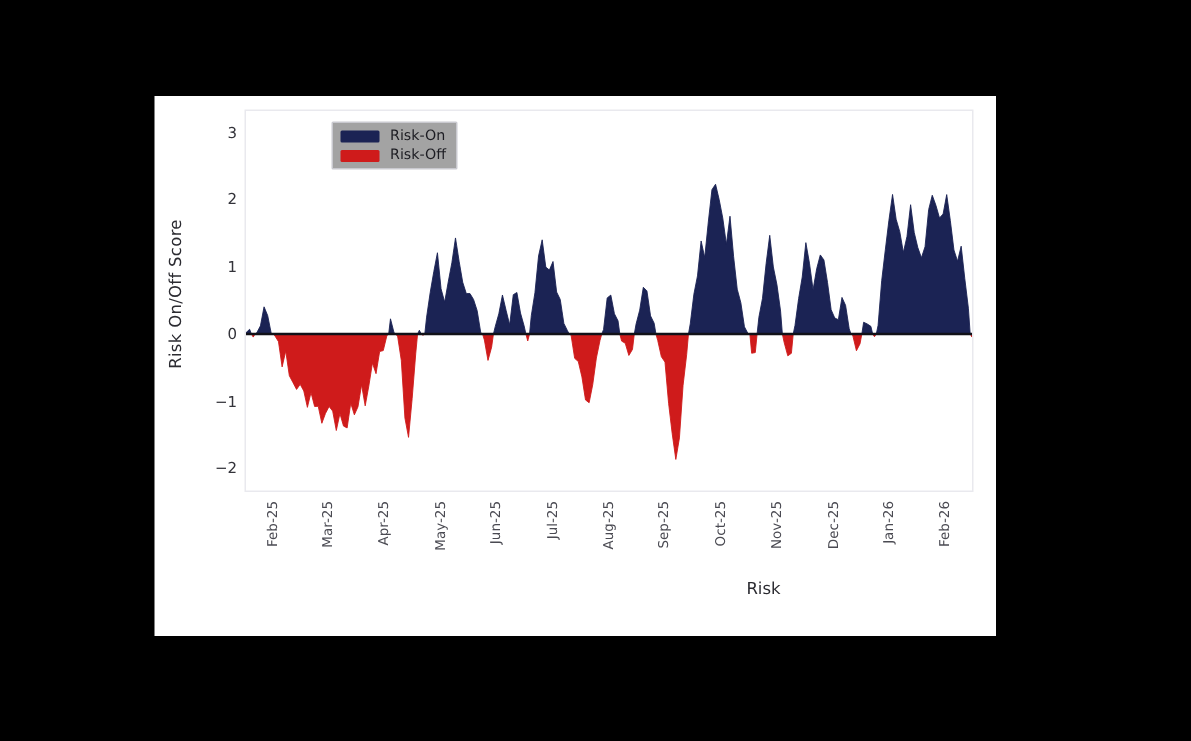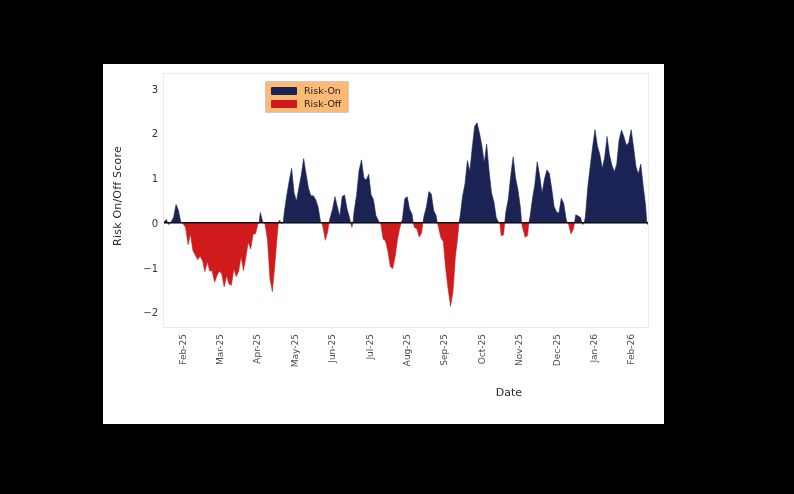--- a/index.html
+++ b/index.html
@@ -79,27 +79,26 @@
     width:486px;
     text-align:center;
     font-size:11px;
     color:#2b2b31;
   }
 
   
   #legend{
     position:absolute;
     left:57px;top:7px;
-    background:#fdba74;
+    background:#a3a3a3;
     border:1px solid #c9c9cf;
     border-radius:1px;
     padding:3px 7px 3px 5px;
     display:flex;flex-direction:column;gap:2px;
     box-shadow:0 0 0 1px rgba(255,255,255,.6);
-    margin-left:44px;
   }
   .legend-row{display:flex;align-items:center;gap:7px;}
   .swatch{width:26px;height:8px;display:block;border-radius:1px;}
   .legend-label{font-size:9.5px;color:#1c1c22;white-space:nowrap;}
 </style>
 </head>
 <body>
 
 <div id="stage">
 
@@ -149,16 +148,16 @@
           <span class="legend-label">Risk-On</span>
         </div>
         <div class="legend-row">
           <span class="swatch" style="background: rgb(207, 27, 27);"></span>
           <span class="legend-label">Risk-Off</span>
         </div>
       </div>
 
     </div>
 
-    <div id="xlabel">Date</div>
+    <div id="xlabel">Risk</div>
 
   </div>
 </div>
 
 </body></html>

